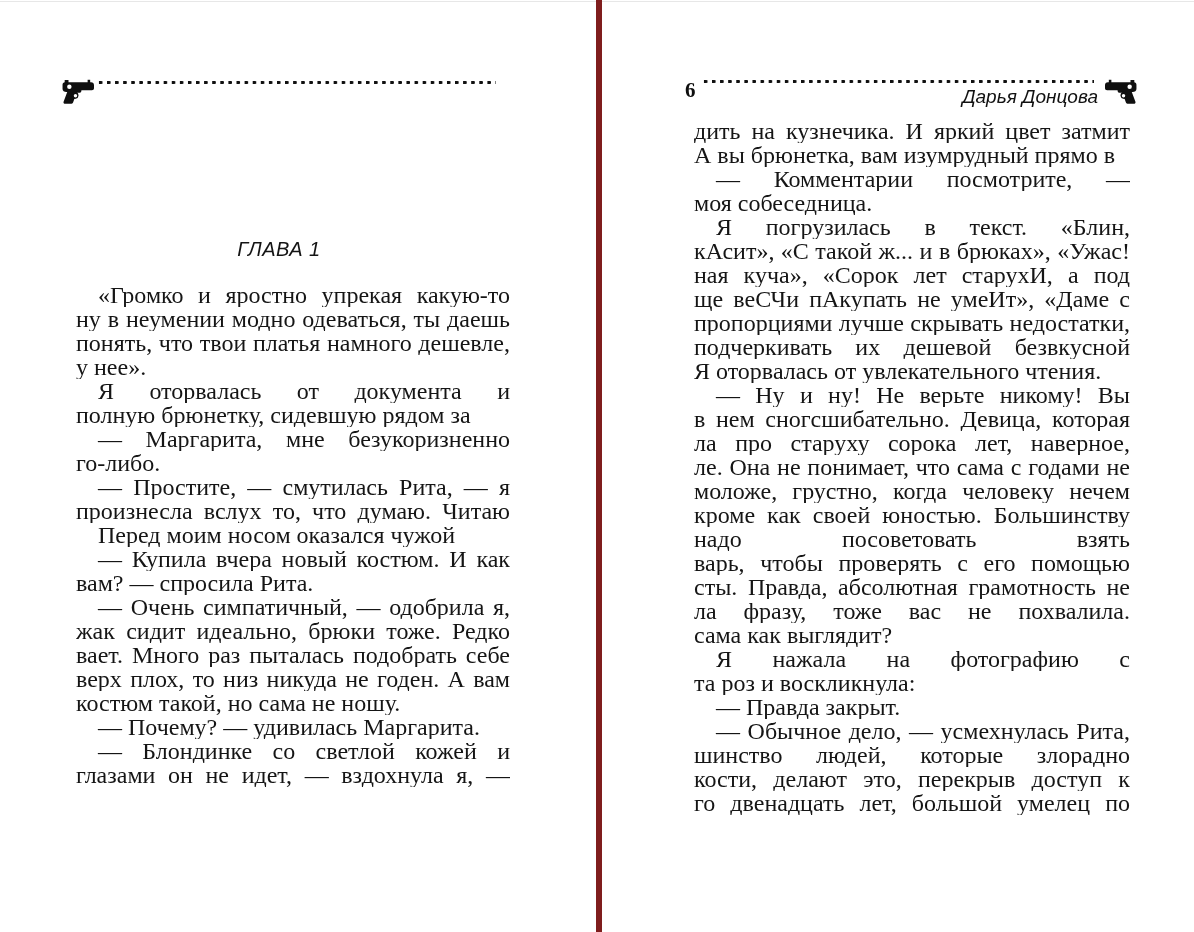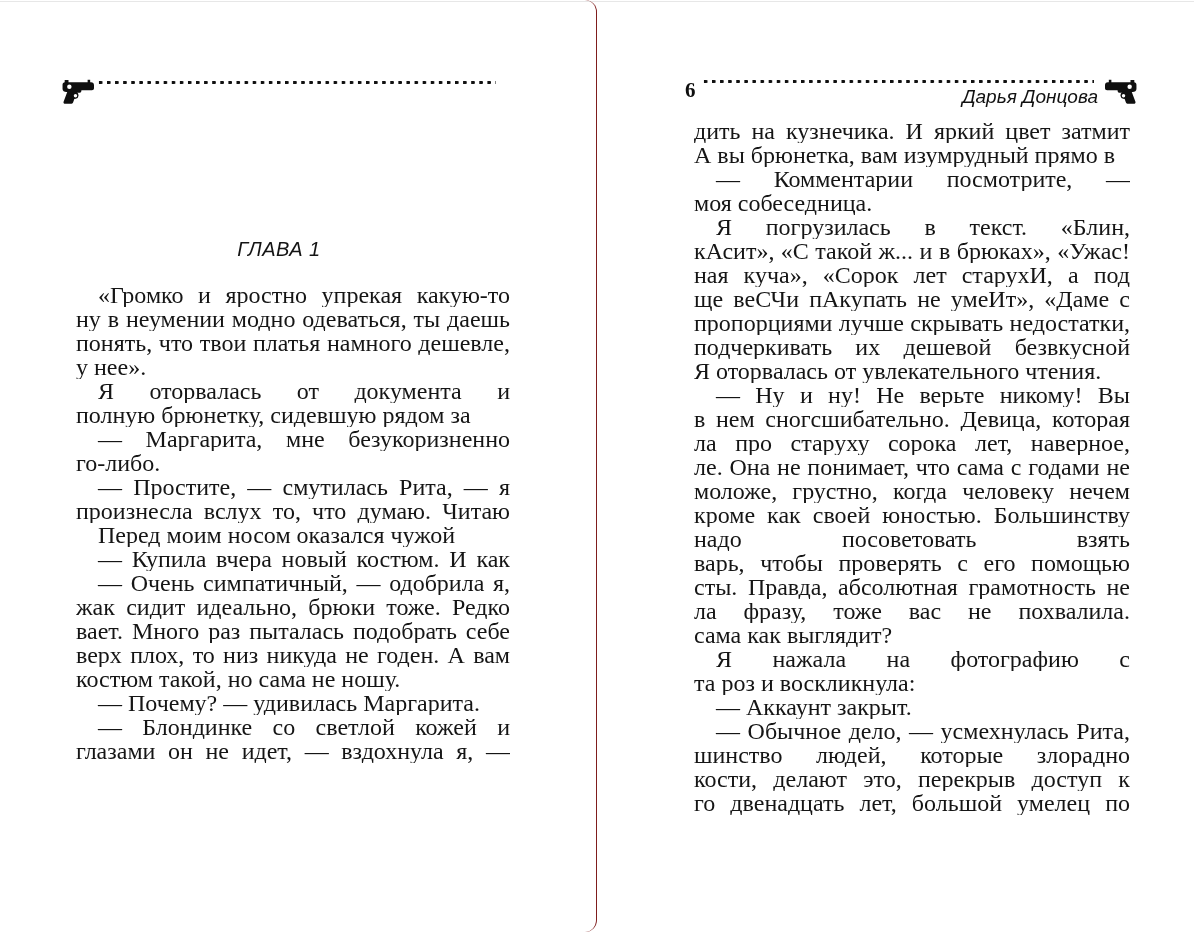--- a/index.html
+++ b/index.html
@@ -7,21 +7,21 @@
     width:1194px; height:932px;
     position:relative;
     background:#ffffff;
     font-family:"Liberation Serif", serif;
     color:#151515;
     overflow:hidden;
   }
   .top-hairline { position:absolute; top:1px; left:0; right:0; height:1px; background:#e7e7e7; }
 
   .page { position:absolute; top:0; bottom:0; }
-  .page-left  { left:0; width:596px; border-right:1px solid #7f1d1d;border-radius:12px; }
+  .page-left  { left:0; width:596px; border-right:6px solid #7f1d1d; }
   .page-right { left:597px; width:597px; }
 
   .gun { position:absolute; }
   .gun svg { display:block; }
   .gun-right svg { transform:scaleX(-1); }
 
   .dots {
     position:absolute; height:5px;
     background-image:radial-gradient(circle 1.9px at 2.5px 2.5px, #101010 96%, transparent 100%);
     background-size:8.1px 5px;
@@ -84,20 +84,21 @@
       <div class="line j">понять, что твои платья намного дешевле, чем</div>
       <div class="line">у нее».</div>
       <div class="line j ind">Я оторвалась от документа и посмотрела на</div>
       <div class="line">полную брюнетку, сидевшую рядом за столом.</div>
       <div class="line j ind">— Маргарита, мне безукоризненно осуждать ко-</div>
       <div class="line">го-либо.</div>
       <div class="line j ind">— Простите, — смутилась Рита, — я случайно</div>
       <div class="line j">произнесла вслух то, что думаю. Читаю коммента-</div>
       <div class="line ind">Перед моим носом оказался чужой телефон.</div>
       <div class="line j ind">— Купила вчера новый костюм. И как он</div>
+      <div class="line">вам? — спросила Рита.</div>
       <div class="line j ind">— Очень симпатичный, — одобрила я, — пид-</div>
       <div class="line j">жак сидит идеально, брюки тоже. Редко так бы-</div>
       <div class="line j">вает. Много раз пыталась подобрать себе идеаль-</div>
       <div class="line j">верх плох, то низ никуда не годен. А вам удалось.</div>
       <div class="line">костюм такой, но сама не ношу.</div>
       <div class="line ind">— Почему? — удивилась Маргарита.</div>
       <div class="line j ind">— Блондинке со светлой кожей и голубыми</div>
       <div class="line j">глазами он не идет, — вздохнула я, — буду похо-</div>
     </div>
 </div>
@@ -135,19 +136,19 @@
       <div class="line j">ле. Она не понимает, что сама с годами не станет</div>
       <div class="line j">моложе, грустно, когда человеку нечем гордиться,</div>
       <div class="line j">кроме как своей юностью. Большинству критиков</div>
       <div class="line j">надо посоветовать взять орфографический сло-</div>
       <div class="line j">варь, чтобы проверять с его помощью свои тек-</div>
       <div class="line j">сты. Правда, абсолютная грамотность не умаляет</div>
       <div class="line j">ла фразу, тоже вас не похвалила. Интересно, она</div>
       <div class="line">сама как выглядит?</div>
       <div class="line j ind">Я нажала на фотографию с изображением буке-</div>
       <div class="line">та роз и воскликнула:</div>
-      <div class="line ind">— Аккаунт закрыт.</div>
+      <div class="line ind">— Правда закрыт.</div>
       <div class="line j ind">— Обычное дело, — усмехнулась Рита, — боль-</div>
       <div class="line j">шинство людей, которые злорадно строчат па-</div>
       <div class="line j">кости, делают это, перекрыв доступ к своим ре-</div>
       <div class="line j">го двенадцать лет, большой умелец по части</div>
     </div>
 </div>
 
 </body></html>

